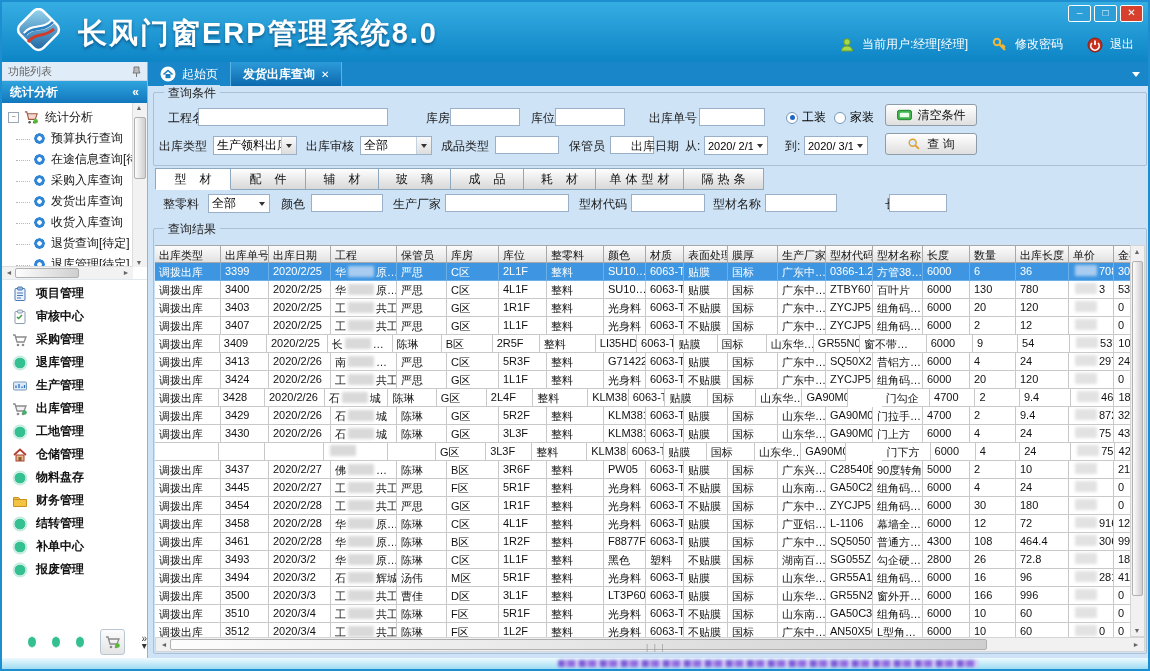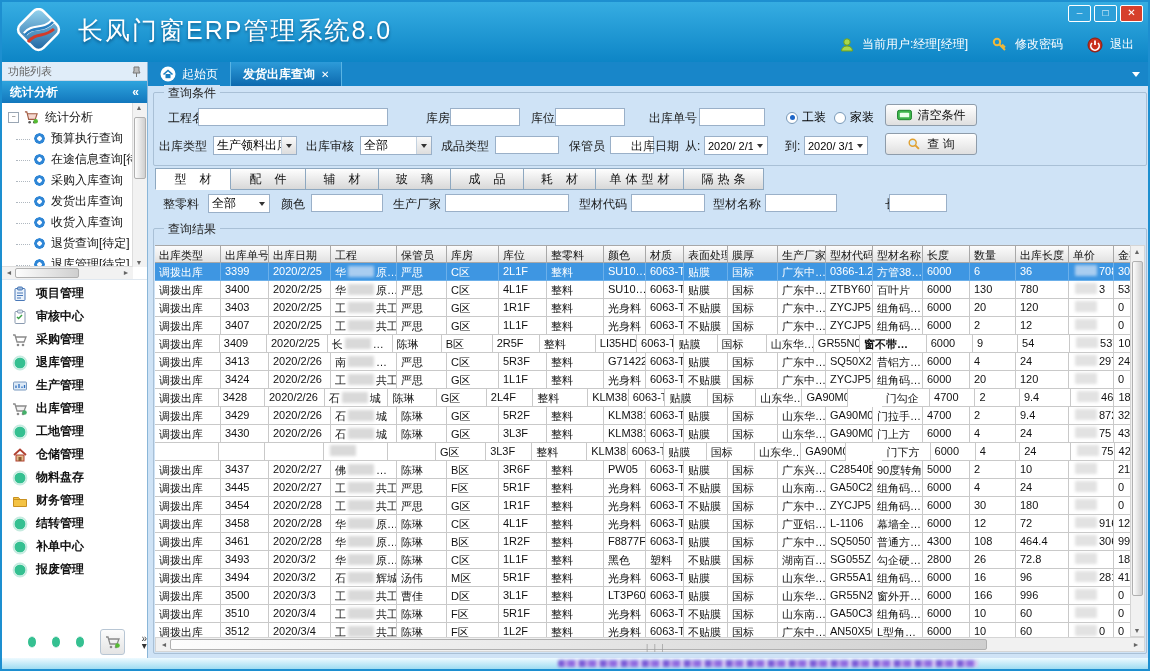--- a/index.html
+++ b/index.html
@@ -3,21 +3,21 @@
 <meta charset="utf-8">
 <style>
   html,body{margin:0;padding:0;}
   body{width:1150px;height:671px;overflow:hidden;position:relative;
        font-family:"Liberation Sans","DejaVu Sans",sans-serif;background:#cfe3f6;}
   #frame{position:absolute;inset:0;border:2px solid #1d8fd0;box-sizing:border-box;pointer-events:none;z-index:99;}
   
   #titlebar{position:absolute;left:2px;top:2px;right:2px;height:60px;
             background:linear-gradient(#36ade2,#0d85c6);}
   #logo{position:absolute;left:10px;top:6px;}
-  #app-title{position:absolute;left:76px;top:12px;font-size:25px;font-weight:normal;color:#fff;
+  #app-title{position:absolute;left:76px;top:12px;font-size:29px;font-weight:bold;color:#fff;
              letter-spacing:2px;text-shadow:0 2px 3px rgba(0,50,90,.55);white-space:nowrap;}
   .winbtns{position:absolute;top:3px;right:5px;display:flex;gap:3px;}
   .winbtn{width:21px;height:15px;border:1px solid #fff;border-radius:2px;background:#2d9fd8;color:#fff;
           font-size:10px;line-height:13px;text-align:center;cursor:default;}
   .winbtn.close{background:#d6402c;}
   .winbtn.min::before{content:"─";font-size:8px;}
   .winbtn.max::before{content:"□";}
   .winbtn.close::before{content:"✕";}
   .userbar{position:absolute;right:14px;top:34px;display:flex;align-items:center;gap:7px;color:#fff;font-size:12px;white-space:nowrap;}
   .userbar .gap{width:10px;}
@@ -574,21 +574,21 @@
             <div class="gc" style="width: 50px;">陈琳</div>
             <div class="gc" style="width: 52px;">B区</div>
             <div class="gc" style="width: 48px;">2R5F</div>
             <div class="gc" style="width: 57px;">整料</div>
             <div class="gc" style="width: 42px;">LI35HD</div>
             <div class="gc" style="width: 38px;">6063-T5</div>
             <div class="gc" style="width: 44px;">贴膜</div>
             <div class="gc" style="width: 50px;">国标</div>
             <div class="gc" style="width: 48px;">山东华…</div>
             <div class="gc" style="width: 47px;">GR55N02</div>
-            <div class="gc" style="width: 68px; font-weight: bold;">窗不带…</div>
+            <div class="gc" style="width: 68px;">窗不带…</div>
             <div class="gc" style="width: 47px;">6000</div>
             <div class="gc" style="width: 46px;">9</div>
             <div class="gc" style="width: 53px;">54</div>
             <div class="gc" style="width: 45px;"><span class="blurb price"></span>537</div>
             <div class="gc" style="width: 18px;">106</div>
           </div>
           <div class="g-row">
             <div class="gc" style="width: 66px;">调拨出库</div>
             <div class="gc" style="width: 48px;">3413</div>
             <div class="gc" style="width: 62px;">2020/2/26</div>

